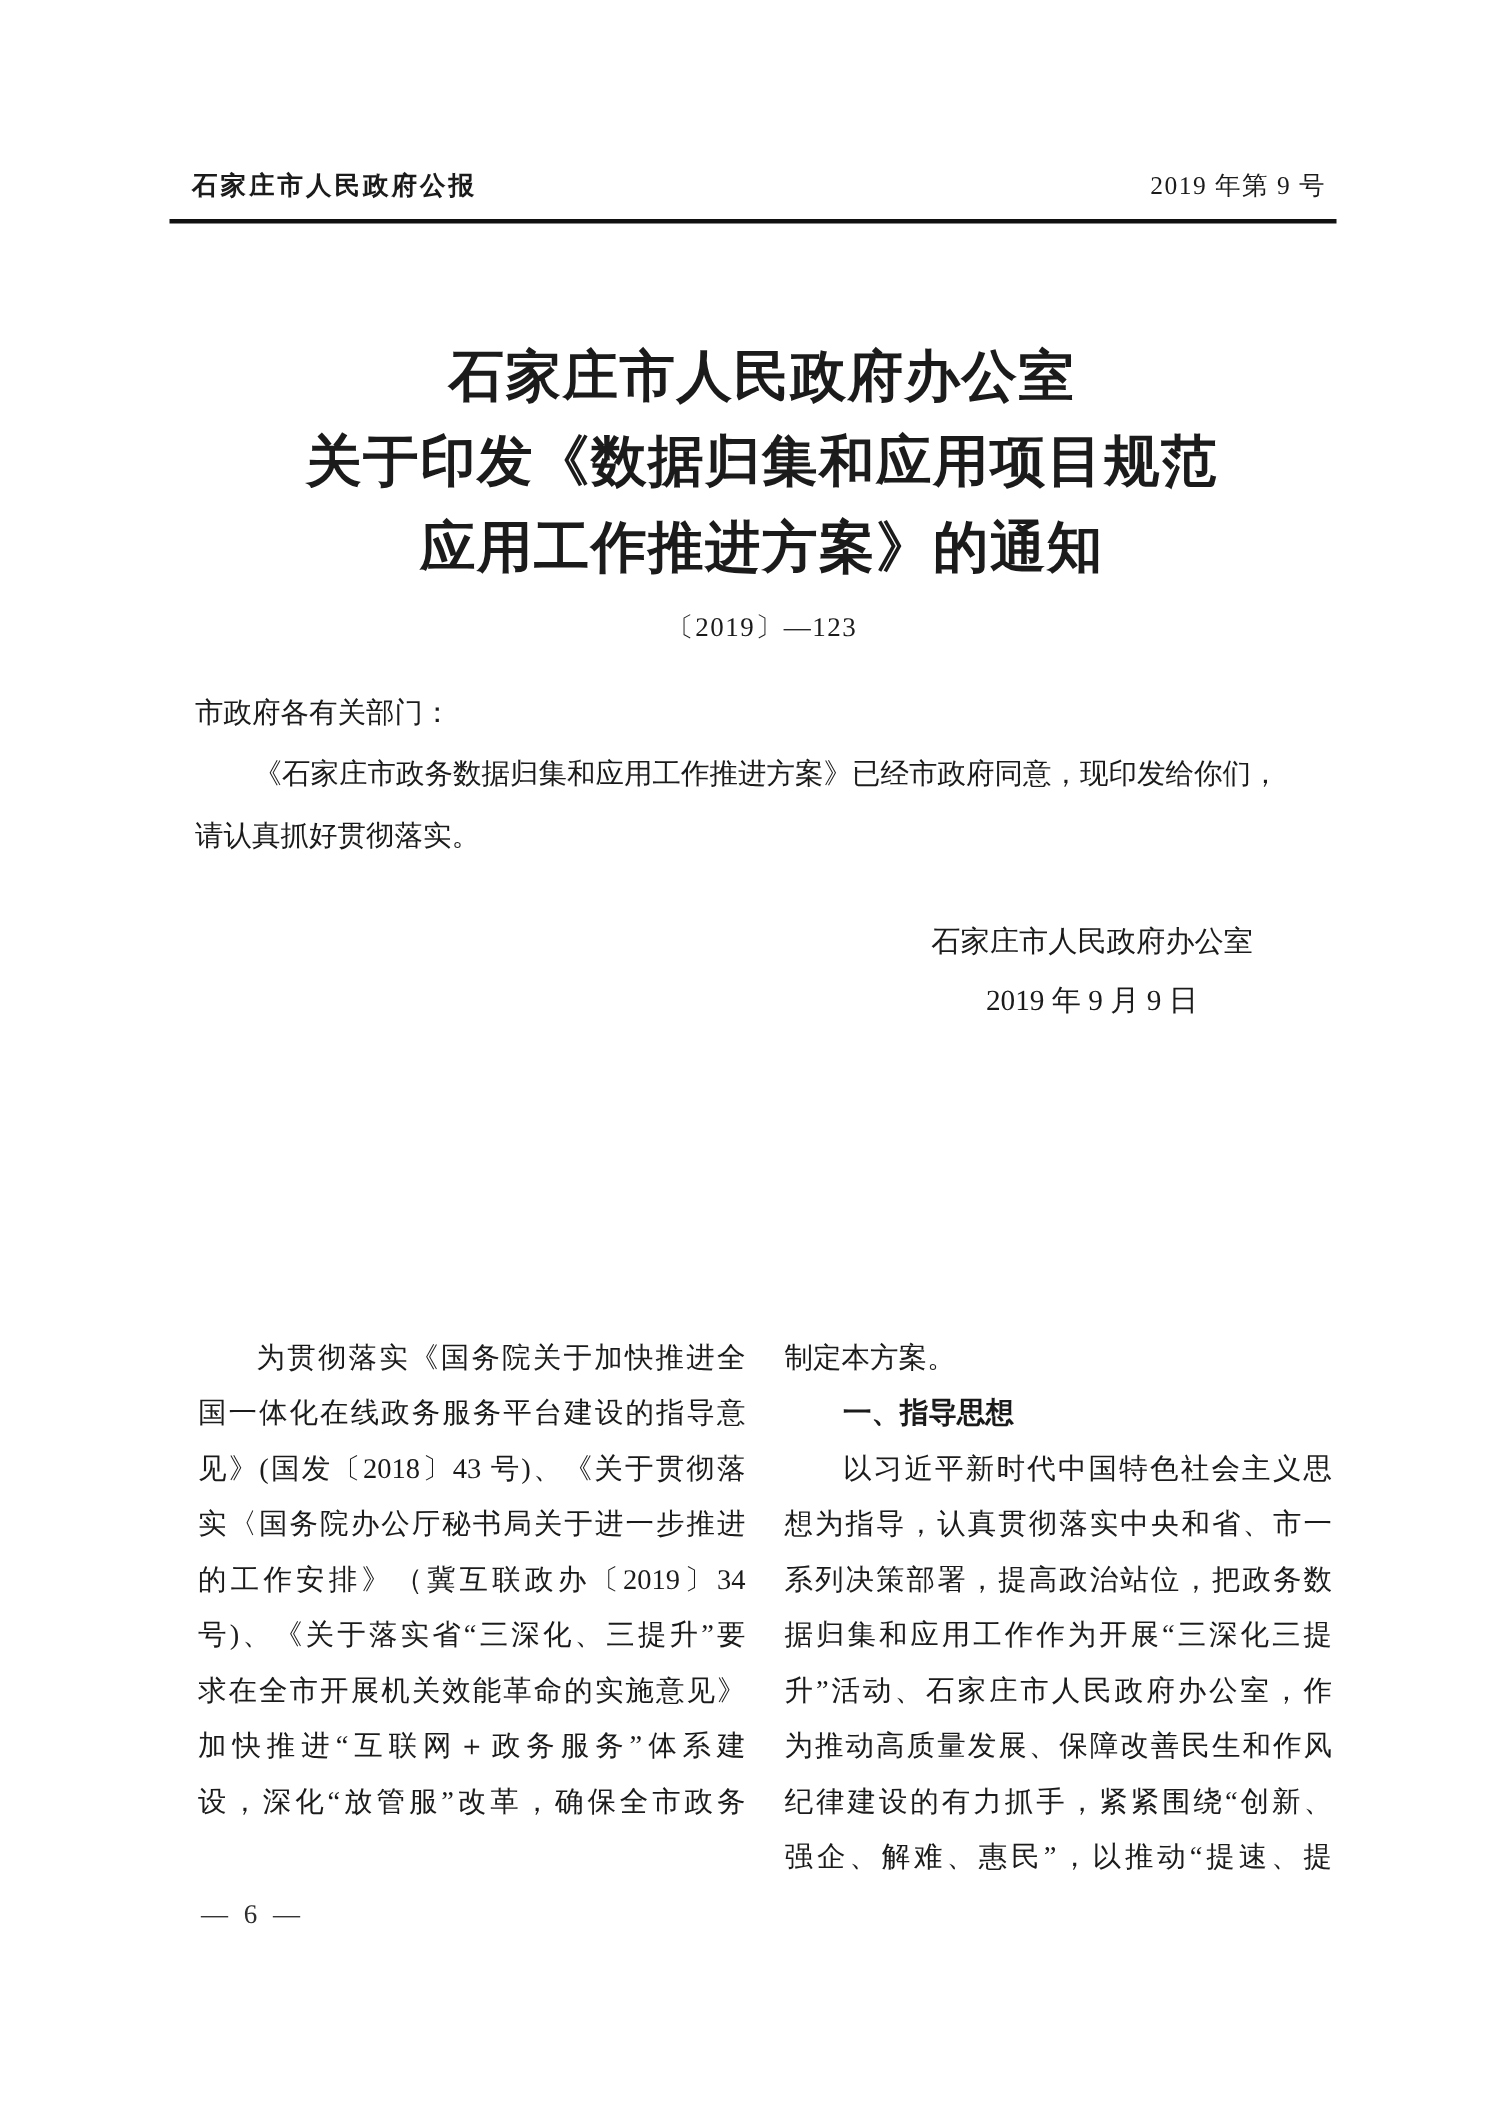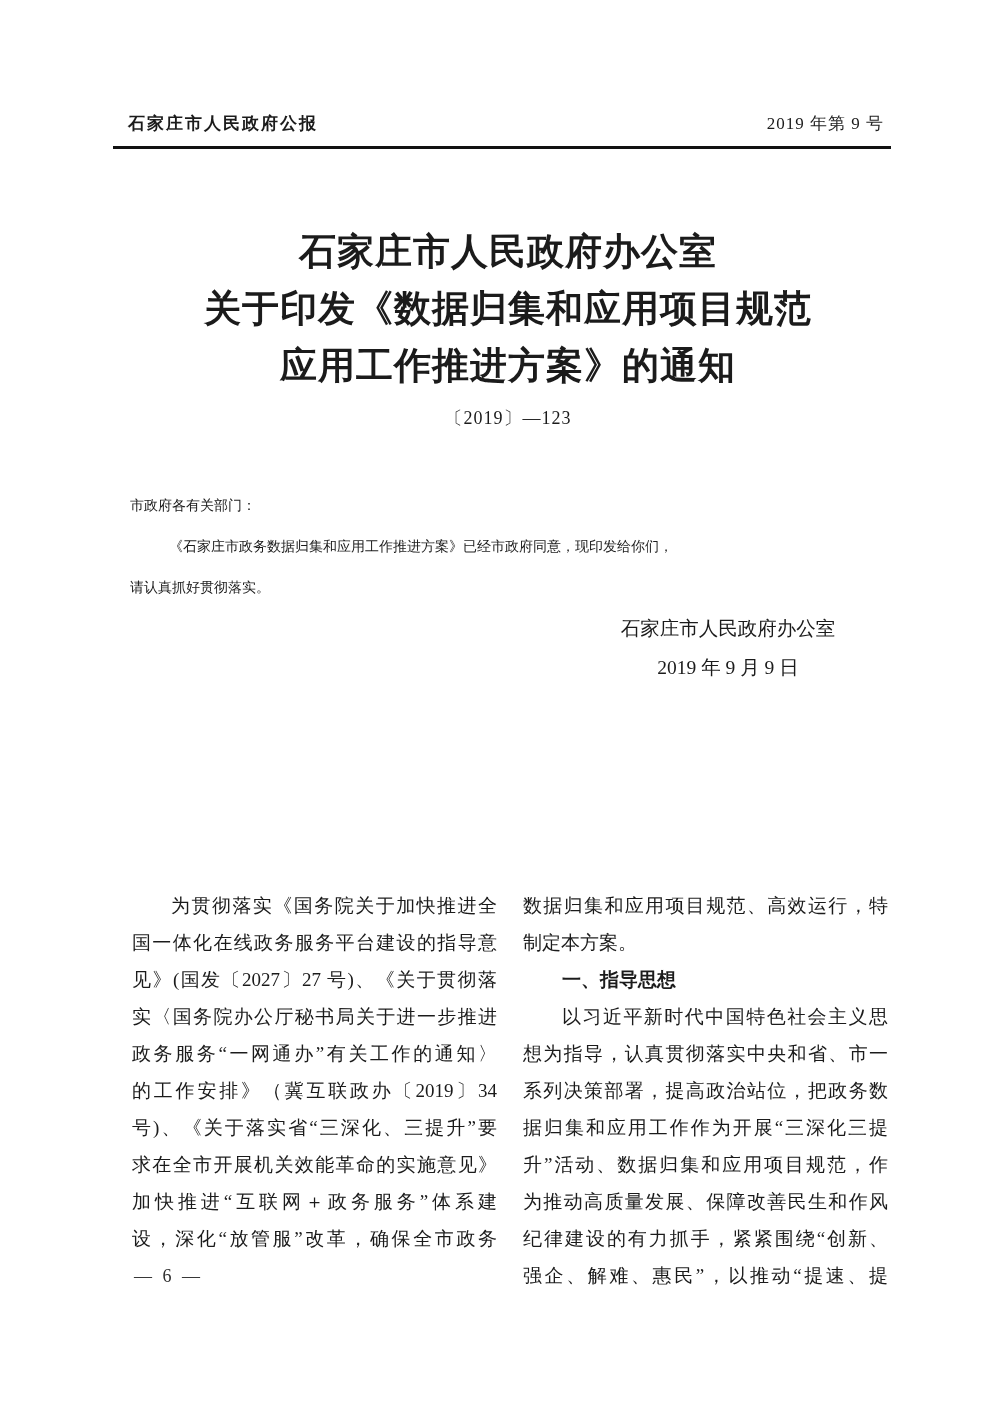--- a/index.html
+++ b/index.html
@@ -36,22 +36,22 @@
     text-align:center; font-size:37px; font-weight:700;
     line-height:55px; letter-spacing:1px;
   }
   .doc-number {
     position:absolute; left:0; top:398px; width:1000px;
     text-align:center; font-size:18px; letter-spacing:1px;
   }
 
   
   .notice-body {
-    position:absolute; left:120px; top:476px; width:764px;
-    font-size:14px; line-height:39px;
+    position:absolute; left:120px; top:446px; width:764px;
+    font-size:19px; line-height:39px;
   }
   .notice-body .line { white-space:nowrap; }
   .indent-2 { padding-left:39px; }
 
   .signature {
     position:absolute; left:555px; top:600px; width:330px;
     text-align:center; font-size:19.5px; line-height:37px;
   }
 
   
@@ -112,38 +112,36 @@
   <div class="signature">
     <div>石家庄市人民政府办公室</div>
     <div>2019 年 9 月 9 日</div>
   </div>
 
 
   <div class="columns">
     <div class="col">
       <div class="cline indent-2">为贯彻落实《国务院关于加快推进全</div>
       <div class="cline">国一体化在线政务服务平台建设的指导意</div>
-      <div class="cline">见》(国发〔2027〕27 号)、《关于贯彻落</div>
+      <div class="cline">见》(国发〔2018〕43 号)、《关于贯彻落</div>
       <div class="cline">实〈国务院办公厅秘书局关于进一步推进</div>
-      <div class="cline">政务服务“一网通办”有关工作的通知〉</div>
       <div class="cline">的工作安排》（冀互联政办〔2019〕34</div>
       <div class="cline">号)、《关于落实省“三深化、三提升”要</div>
       <div class="cline">求在全市开展机关效能革命的实施意见》</div>
       <div class="cline">加快推进“互联网＋政务服务”体系建</div>
       <div class="cline">设，深化“放管服”改革，确保全市政务</div>
     </div>
     <div class="col">
-      <div class="cline">数据归集和应用项目规范、高效运行，特</div>
       <div class="cline noj">制定本方案。</div>
       <div class="heading-line">一、指导思想</div>
       <div class="cline indent-2">以习近平新时代中国特色社会主义思</div>
       <div class="cline">想为指导，认真贯彻落实中央和省、市一</div>
       <div class="cline">系列决策部署，提高政治站位，把政务数</div>
       <div class="cline">据归集和应用工作作为开展“三深化三提</div>
-      <div class="cline">升”活动、数据归集和应用项目规范，作</div>
+      <div class="cline">升”活动、石家庄市人民政府办公室，作</div>
       <div class="cline">为推动高质量发展、保障改善民生和作风</div>
       <div class="cline">纪律建设的有力抓手，紧紧围绕“创新、</div>
       <div class="cline">强企、解难、惠民”，以推动“提速、提</div>
     </div>
   </div>
 
   <div class="footer">— 6 —</div>
 
 </div>
 

